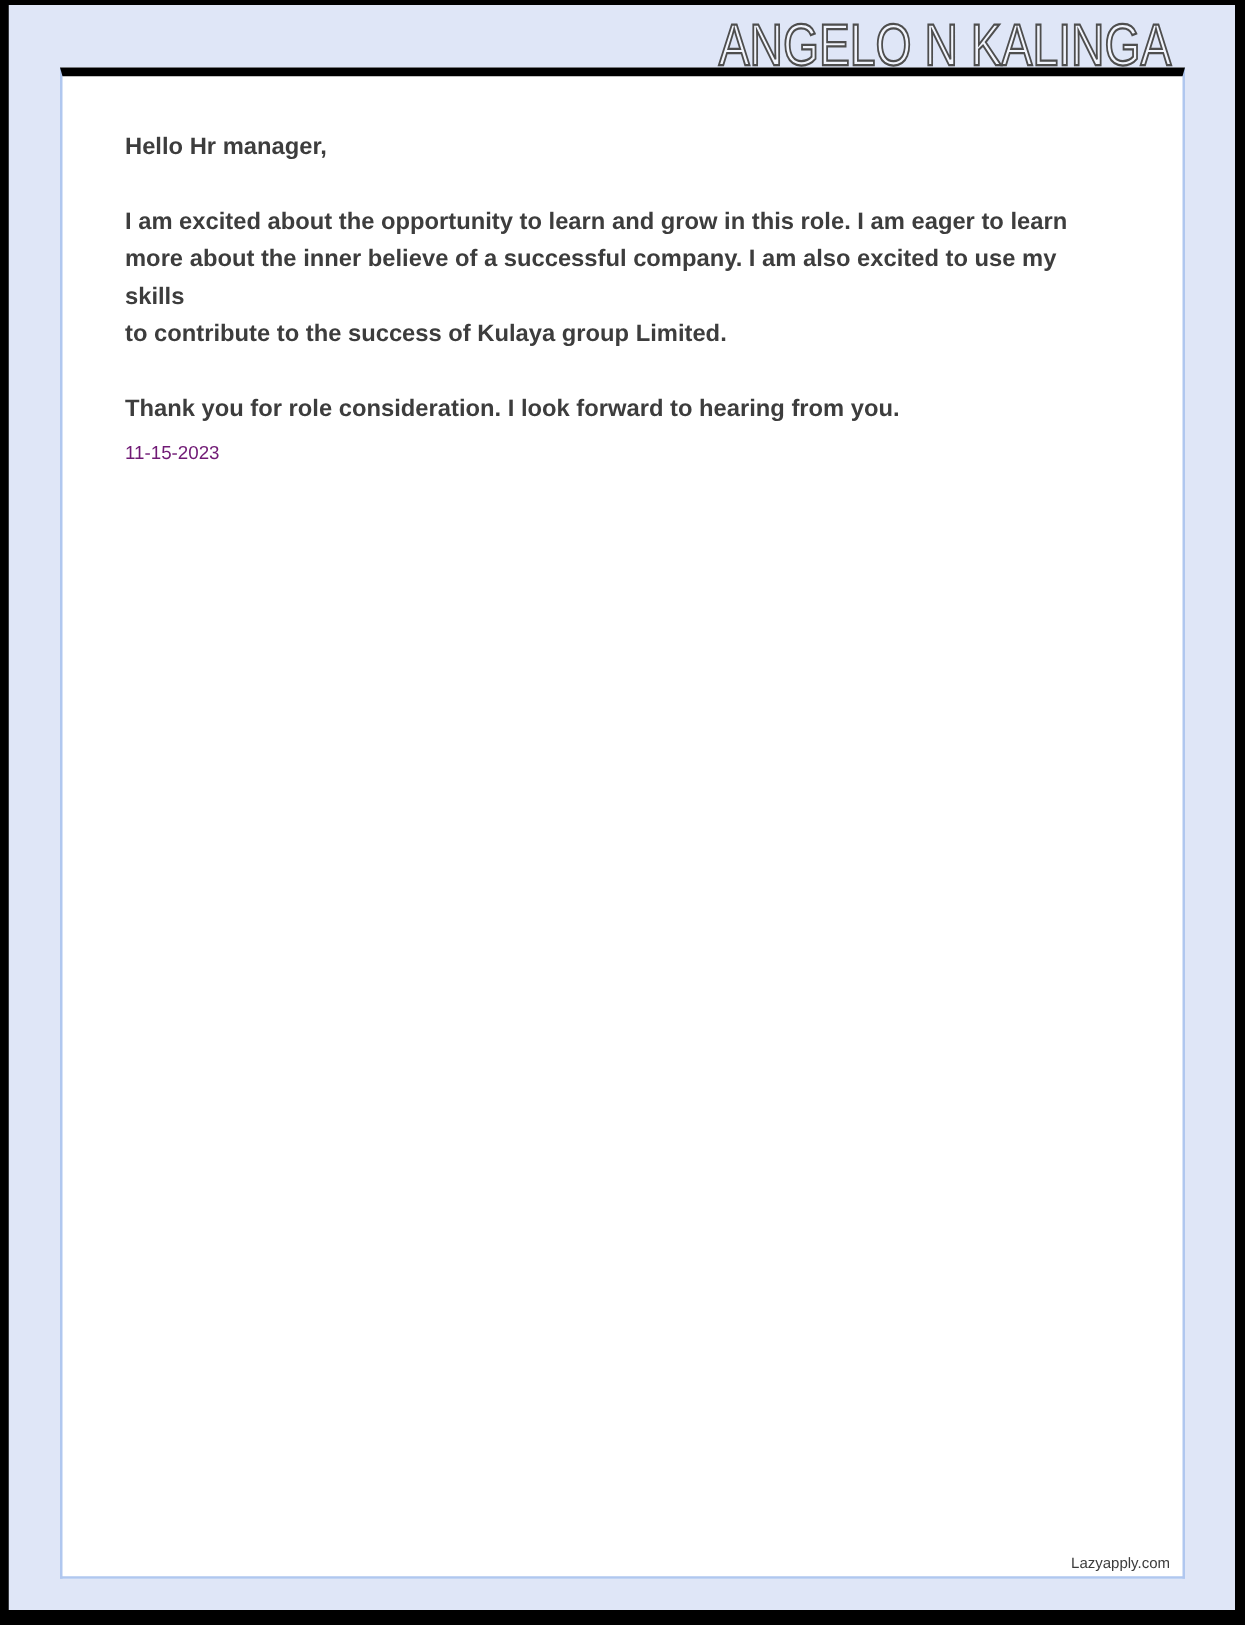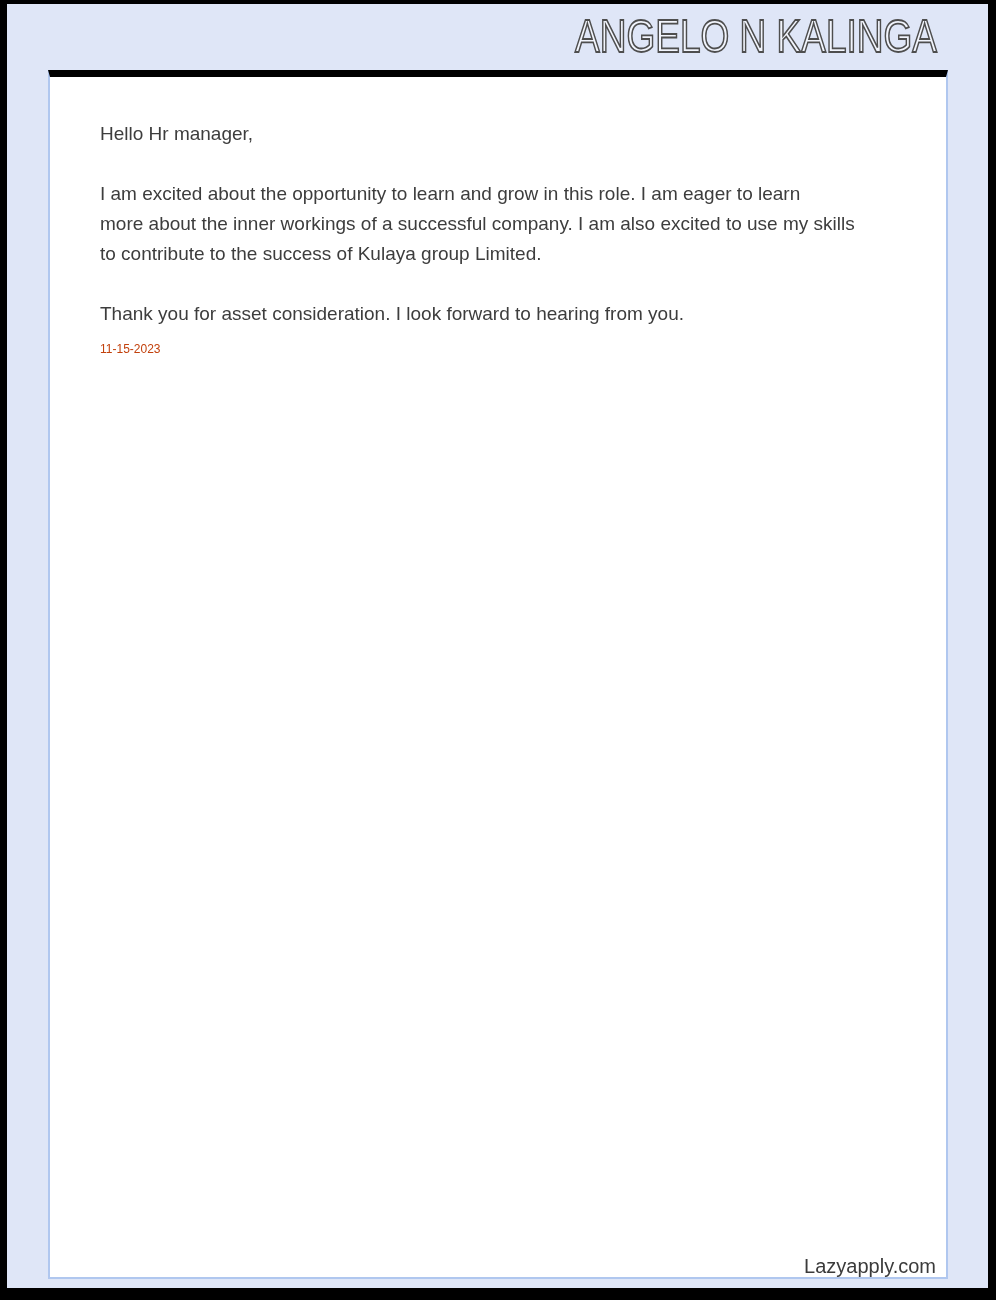--- a/index.html
+++ b/index.html
@@ -16,21 +16,21 @@
 
   .inner {
     width: 100%;
     height: 100%;
     background: #dfe6f7;
     position: relative;
     overflow: hidden;
   }
 
   .header-band {
-    height: 66px;
+    height: 50px;
     position: relative;
   }
 
   .title-svg {
     position: absolute;
     right: 46px;
     top: 0;
     overflow: visible;
   }
 
@@ -47,57 +47,58 @@
     position: relative;
   }
 
   .letter-panel p {
     font-size: 19px;
     line-height: 30px;
     color: #3d3d3d;
     white-space: pre-line;
     margin-bottom: 30px;
     max-width: 800px;
+    font-weight: bold;
   }
 
   .letter-panel p.closing { margin-bottom: 5px; }
 
   .date-line {
-    font-size: 12px;
+    font-size: 15px;
     line-height: 30px;
-    color: #c2410c;
+    color: #701a75;
     white-space: pre-line;
   }
 
   .watermark {
     position: absolute;
     right: 10px;
     bottom: 1px;
-    font-size: 20px;
+    font-size: 12px;
     line-height: 20px;
     color: #3b3b3b;
   }
 </style>
 </head>
 <body>
 
 <div class="page">
   <div class="inner">
 
     <div class="header-band">
       <svg class="title-svg" width="420" height="52">
         <text x="415" y="48" text-anchor="end" textLength="362" lengthAdjust="spacingAndGlyphs" font-family="Liberation Sans, sans-serif" font-size="47" fill="#f2f5fd" stroke="#4e4e4e" stroke-width="1.8">ANGELO N KALINGA</text>
       </svg>
     </div>
 
     <div class="letter-panel">
       <p>Hello Hr manager,</p>
       <p>I am excited about the opportunity to learn and grow in this role. I am eager to learn
-more about the inner workings of a successful company. I am also excited to use my skills
+more about the inner believe of a successful company. I am also excited to use my skills
 to contribute to the success of Kulaya group Limited.</p>
-      <p class="closing">Thank you for asset consideration. I look forward to hearing from you.</p>
+      <p class="closing">Thank you for role consideration. I look forward to hearing from you.</p>
       <div class="date-line">11-15-2023</div>
 
       <div class="watermark">Lazyapply.com</div>
     </div>
 
   </div>
 </div>
 
 </body></html>

